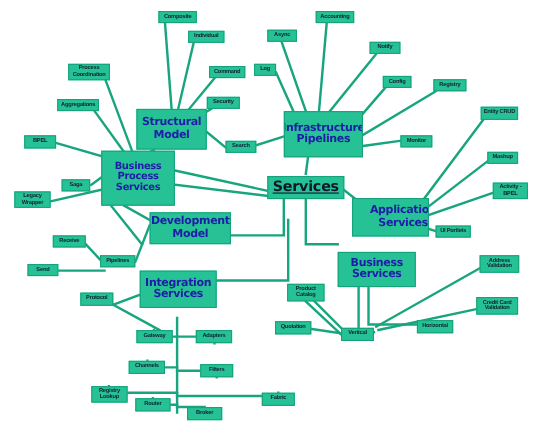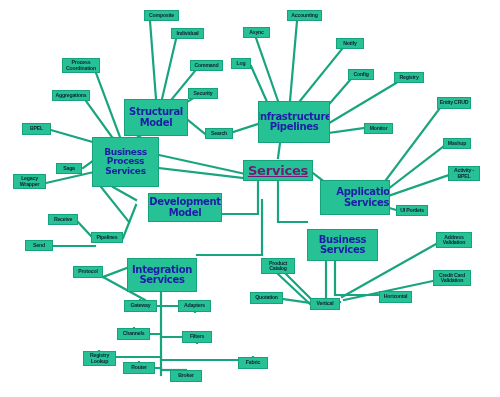--- a/index.html
+++ b/index.html
@@ -46,21 +46,21 @@
     font-size: 10px;
     font-weight: bold;
     color: #1d1da8;
     font-family: "DejaVu Sans", sans-serif;
     letter-spacing: -0.3px;
   }
   .branch.small { font-size: 9px; }
   .root {
     font-size: 13px;
     font-weight: bold;
-    color: #701a75;
+    color: #0f172a;
     text-decoration: underline;
     font-family: "DejaVu Sans", sans-serif;
   }
 </style>
 </head>
 <body>
 
 <div id="canvas">
 
   <svg id="edges" viewBox="0 0 500 397" xmlns="http://www.w3.org/2000/svg">
@@ -143,30 +143,30 @@
 
   <div class="node branch" style="left:124px; top:99px; width:64px; height:37px;">
     <span>Structural Model</span>
   </div>
   <div class="node branch small" style="left:92px; top:137px; width:67px; height:50px;">
     <span>Business Process Services</span>
   </div>
   <div class="node branch" style="left:258px; top:101px; width:72px; height:42px;">
     <span>Infrastructure Pipelines</span>
   </div>
-  <div class="node branch" style="left:148px; top:193px; width:74px; height:29px;">
+  <div class="node branch" style="left:136px; top:193px; width:74px; height:29px;">
     <span>Development Model</span>
   </div>
   <div class="node branch" style="left:320px; top:180px; width:70px; height:35px;padding-left:23px;">
     <span>Application Services</span>
   </div>
   <div class="node branch" style="left:307px; top:229px; width:71px; height:32px;text-align:center;">
     <span>Business Services</span>
   </div>
-  <div class="node branch" style="left:127px; top:258px; width:70px; height:34px;">
+  <div class="node branch" style="left:127px; top:246px; width:70px; height:34px;">
     <span>Integration Services</span>
   </div>
 
   <div class="node leaf" style="left:144px; top:10px; width:35px; height:11px;">
       <span>Composite</span>
     </div>
   <div class="node leaf" style="left:171px; top:28px; width:33px; height:11px;">
       <span>Individual</span>
     </div>
   <div class="node leaf" style="left:190px; top:60px; width:33px; height:11px;">

